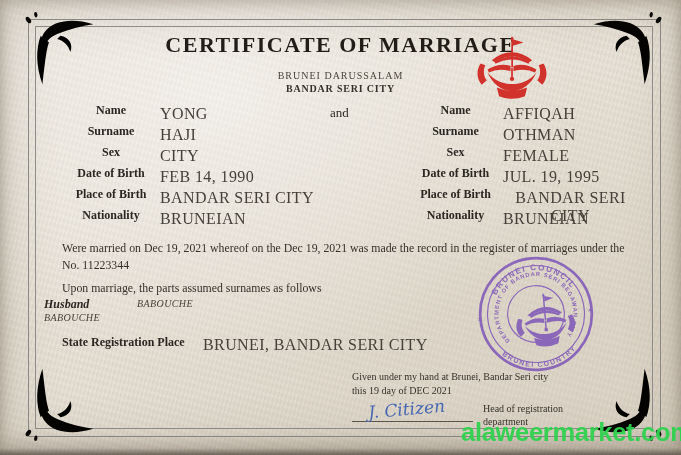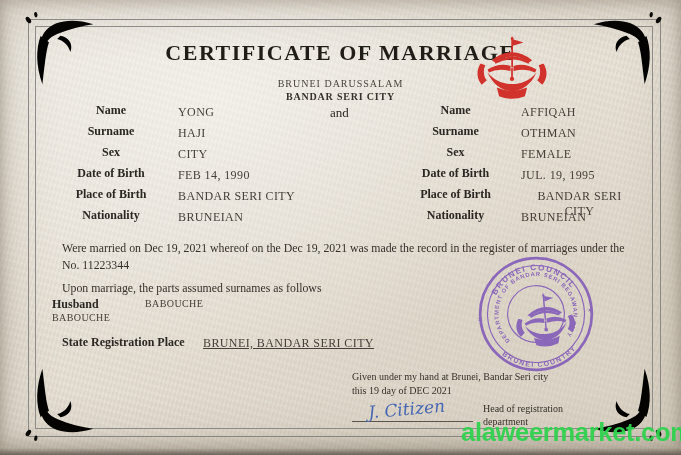--- a/index.html
+++ b/index.html
@@ -20,45 +20,45 @@
     background:linear-gradient(to bottom, rgba(0,0,0,0), rgba(58,50,42,.55));}
   .frame-outer{position:absolute;top:19px;left:28px;right:20px;bottom:18px;border:1.6px solid #8d8c89;}
   .frame-inner{position:absolute;top:26px;left:35px;right:28px;bottom:26px;border:1.4px solid #908f8c;}
   .flourish{position:absolute;width:74px;height:74px;z-index:5;}
   .fl-tl{top:11px;left:21px;}
   .fl-tr{top:11px;right:15px;transform:scaleX(-1);}
   .fl-bl{bottom:13px;left:21px;transform:scaleY(-1);}
   .fl-br{bottom:13px;right:15px;transform:scale(-1,-1);}
 
   .titleblock{position:absolute;top:32px;left:0;width:100%;text-align:center;}
-  .title{font-size:22px;font-weight:bold;letter-spacing:1.5px;color:#211d18;margin:8px;}
+  .title{font-size:22px;font-weight:bold;letter-spacing:1.5px;color:#211d18;margin:0;}
   .sub1{font-size:10px;letter-spacing:1px;color:#4a453d;margin-top:12px;}
   .sub2{font-size:10px;font-weight:bold;letter-spacing:.8px;color:#36312a;margin-top:2px;}
 
   .crest{position:absolute;top:36px;left:476px;width:72px;height:70px;z-index:4;}
 
   .cols{position:absolute;top:103px;left:0;width:100%;font-size:12px;}
   .fcol{position:absolute;top:0;}
   .col-groom{left:62px;width:270px;}
   .col-bride{left:408px;width:230px;}
   .frow{display:flex;height:21px;align-items:flex-start;text-align:center;}
   .flabel{font-weight:bold;color:#2b2722;width:98px;flex:none;}
   .col-bride .flabel{width:95px;}
-  .fvalue{font-size:12px;letter-spacing:.4px;color:#46403a;padding-top:2px;margin-left:18px;}
+  .fvalue{font-size:16px;letter-spacing:.4px;color:#46403a;padding-top:2px;}
   .connector{position:absolute;left:330px;top:105px;font-size:13px;color:#2e2a24;}
 
   .statement{position:absolute;left:62px;top:240px;width:566px;font-size:11.8px;line-height:1.45;color:#35302a;}
   .assume-line{position:absolute;left:62px;top:281px;font-size:11.8px;color:#35302a;}
-  .assume-rows{position:absolute;left:52px;top:297px;font-size:12px;}
+  .assume-rows{position:absolute;left:44px;top:297px;font-size:12px;font-style:italic;}
   .arow{display:flex;height:14px;}
   .alabel{font-weight:bold;width:93px;flex:none;color:#2b2722;}
   .avalue{font-size:10px;letter-spacing:.4px;color:#46403a;padding-top:1px;}
   .reg-row{position:absolute;left:62px;top:335px;display:flex;font-size:12px;}
   .reg-label{font-weight:bold;width:141px;flex:none;color:#2b2722;}
-  .reg-value{font-size:12px;letter-spacing:.4px;color:#46403a;padding-top:1px;text-decoration:underline;}
+  .reg-value{font-size:16px;letter-spacing:.4px;color:#46403a;padding-top:1px;}
 
   .stamp{position:absolute;left:472px;top:250px;width:128px;height:128px;z-index:6;
     transform:rotate(-5deg);opacity:.85;}
   .stamp text{font-family:"Liberation Sans","DejaVu Sans",sans-serif;}
 
   .issuance{position:absolute;left:352px;top:370px;width:265px;font-size:10px;line-height:1.35;color:#35302a;z-index:7;}
   .sig-line{position:absolute;left:352px;top:421px;width:121px;border-top:1.2px solid #5a544c;z-index:7;}
   .signature{position:absolute;left:368px;top:399px;font-size:17px;font-style:italic;
     font-family:"DejaVu Serif",serif;color:#4668b5;transform:rotate(-5deg);z-index:8;}
   .signatory{position:absolute;left:483px;top:403px;width:95px;font-size:10px;line-height:1.25;color:#35302a;z-index:7;}

